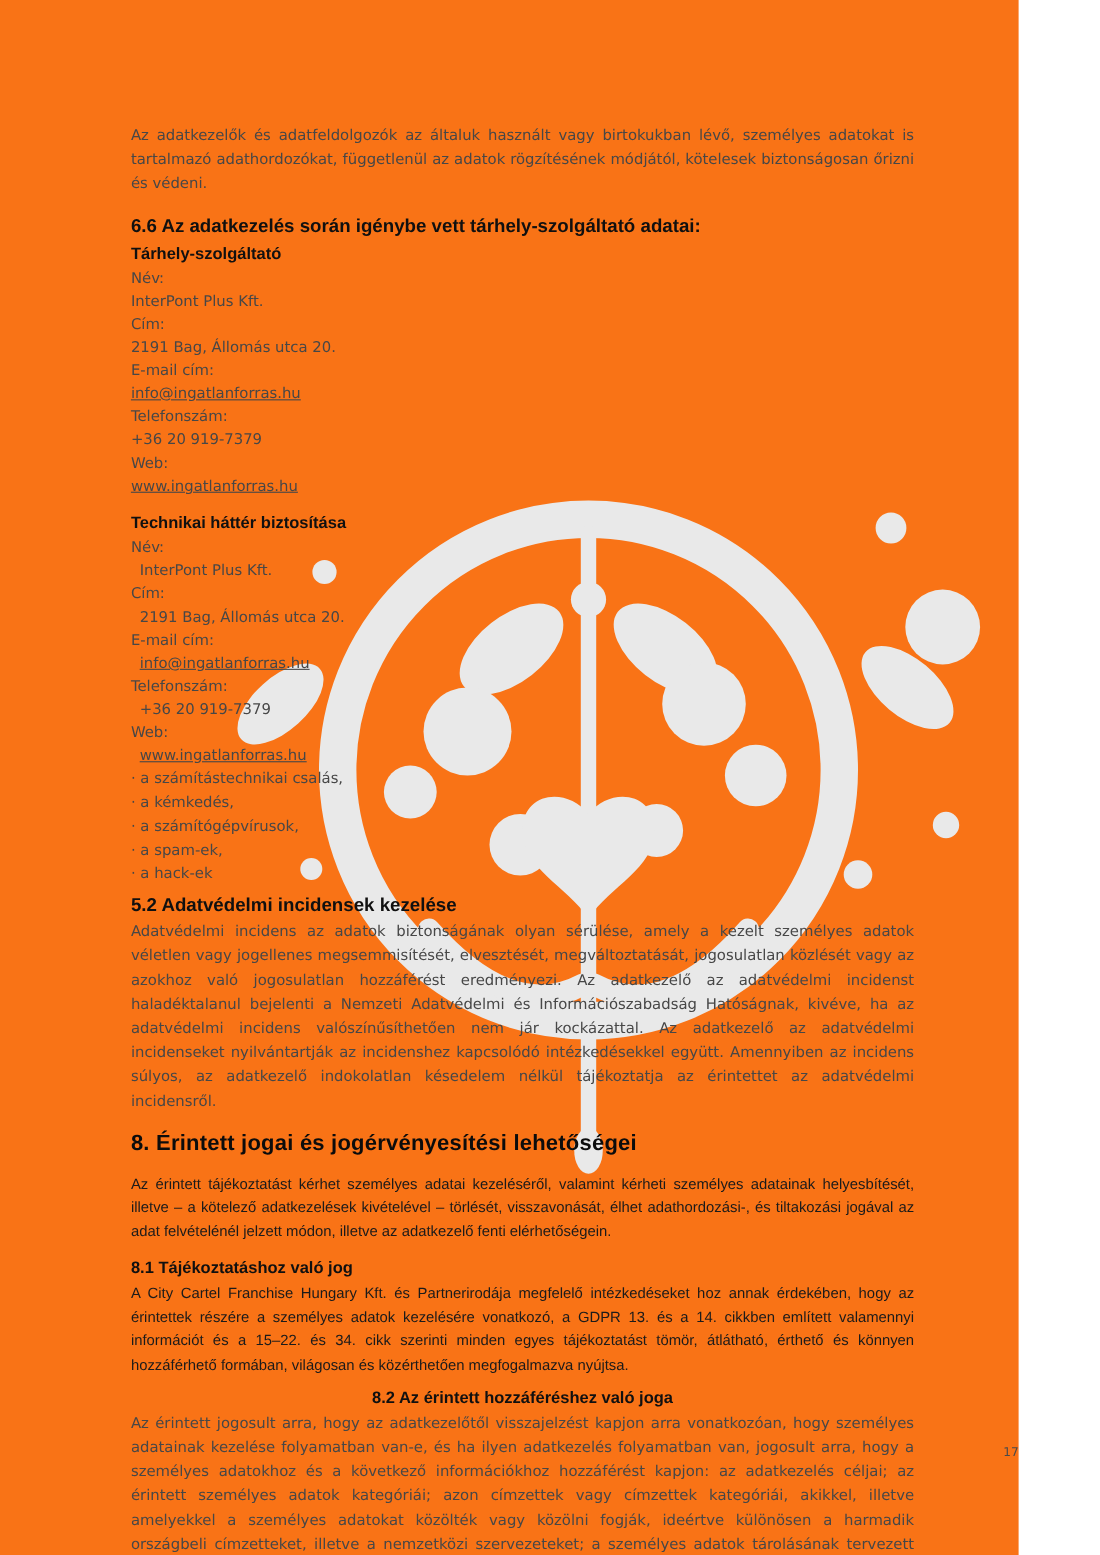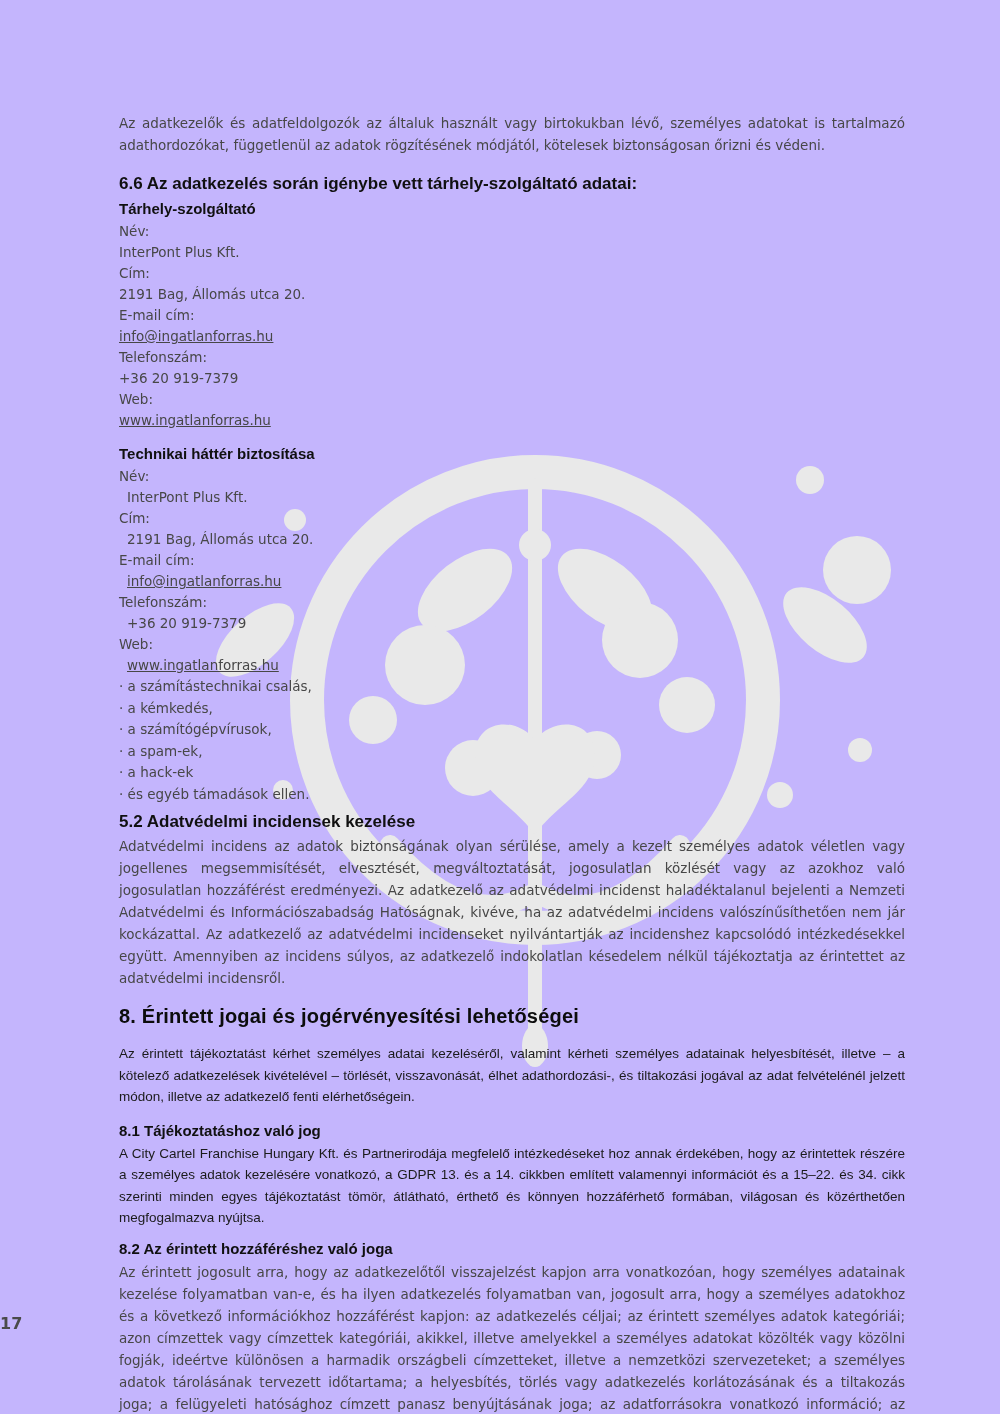--- a/index.html
+++ b/index.html
@@ -1,20 +1,20 @@
 <!DOCTYPE html>
 <html lang="hu"><head>
 <meta charset="utf-8">
 <style>
   html,body{margin:0;padding:0;background:#ffffff;}
   .page{
     position:relative;
-    width:1000px;
+    width:926px;
     height:1414px;
-    background:#c4b5fd;
+    background:#f97316;
     overflow:hidden;
     font-family:"DejaVu Sans",sans-serif;
   }
   .watermark{
     position:absolute;
     left:225px;
     top:450px;
     width:660px;
     height:625px;
     overflow:visible;
@@ -71,21 +71,21 @@
     margin:14px 0 0 0;
   }
   .h-small{
     font-family:"Liberation Sans",sans-serif;
     font-size:15px;
     font-weight:bold;
     color:#101010;
     line-height:19px;
     margin:13px 0 0 0;
   }
-  .h-small-2{margin-top:10px;}
+  .h-small-2{margin-top:10px;text-align:center;}
   .info-table{margin-top:3px;}
   .info-row{display:flex;line-height:21px;flex-direction:column;}
   .info-label{
     width:186px;
     flex-shrink:0;
     font-size:13.5px;
     color:#474747;
   }
   .info-value{
     font-size:13.5px;
@@ -110,26 +110,25 @@
     color:#474747;
   }
   .mt3{margin-top:3px;}
   .mt6{margin-top:6px;}
   .mt14{margin-top:14px;}
   .page-number{
     position:absolute;
     left:0;
     top:1314px;
     width:100%;
-    text-align:left;
-    font-family:"DejaVu Sans",sans-serif;
-    font-size:16px;
+    text-align:right;
+    font-family:"DejaVu Sans",sans-serif;
+    font-size:11px;
     color:#4a4a4a;
     z-index:1;
-    font-weight:bold;
   }
 </style>
 </head>
 <body>
 
 <div class="page">
 
   <svg class="watermark" viewBox="0 0 660 625" aria-hidden="true">
     <g fill="#e9e9e9" stroke="#e9e9e9">
       <circle cx="310" cy="250" r="228" fill="none" stroke-width="34"></circle>
@@ -211,21 +210,20 @@
         <a class="info-value">www.ingatlanforras.hu</a>
       </div>
     </div>
 
     <ul class="protect-list">
       <li>· a számítástechnikai csalás,</li>
       <li>· a kémkedés,</li>
       <li>· a számítógépvírusok,</li>
       <li>· a spam-ek,</li>
       <li>· a hack-ek</li>
-      <li>· és egyéb támadások ellen.</li>
     </ul>
 
     <div class="h-section mt6">5.2 Adatvédelmi incidensek kezelése</div>
     <p class="body-light mt3">Adatvédelmi incidens az adatok biztonságának olyan sérülése, amely a kezelt személyes adatok véletlen vagy jogellenes megsemmisítését, elvesztését, megváltoztatását, jogosulatlan közlését vagy az azokhoz való jogosulatlan hozzáférést eredményezi. Az adatkezelő az adatvédelmi incidenst haladéktalanul bejelenti a Nemzeti Adatvédelmi és Információszabadság Hatóságnak, kivéve, ha az adatvédelmi incidens valószínűsíthetően nem jár kockázattal. Az adatkezelő az adatvédelmi incidenseket nyilvántartják az incidenshez kapcsolódó intézkedésekkel együtt. Amennyiben az incidens súlyos, az adatkezelő indokolatlan késedelem nélkül tájékoztatja az érintettet az adatvédelmi incidensről.</p>
 
     <div class="h-big">8. Érintett jogai és jogérvényesítési lehetőségei</div>
     <p class="body-dark mt14">Az érintett tájékoztatást kérhet személyes adatai kezeléséről, valamint kérheti személyes adatainak helyesbítését, illetve – a kötelező adatkezelések kivételével – törlését, visszavonását, élhet adathordozási-, és tiltakozási jogával az adat felvételénél jelzett módon, illetve az adatkezelő fenti elérhetőségein.</p>
 
     <div class="h-small">8.1 Tájékoztatáshoz való jog</div>
     <p class="body-dark mt3">A City Cartel Franchise Hungary Kft. és Partnerirodája megfelelő intézkedéseket hoz annak érdekében, hogy az érintettek részére a személyes adatok kezelésére vonatkozó, a GDPR 13. és a 14. cikkben említett valamennyi információt és a 15–22. és 34. cikk szerinti minden egyes tájékoztatást tömör, átlátható, érthető és könnyen hozzáférhető formában, világosan és közérthetően megfogalmazva nyújtsa.</p>

